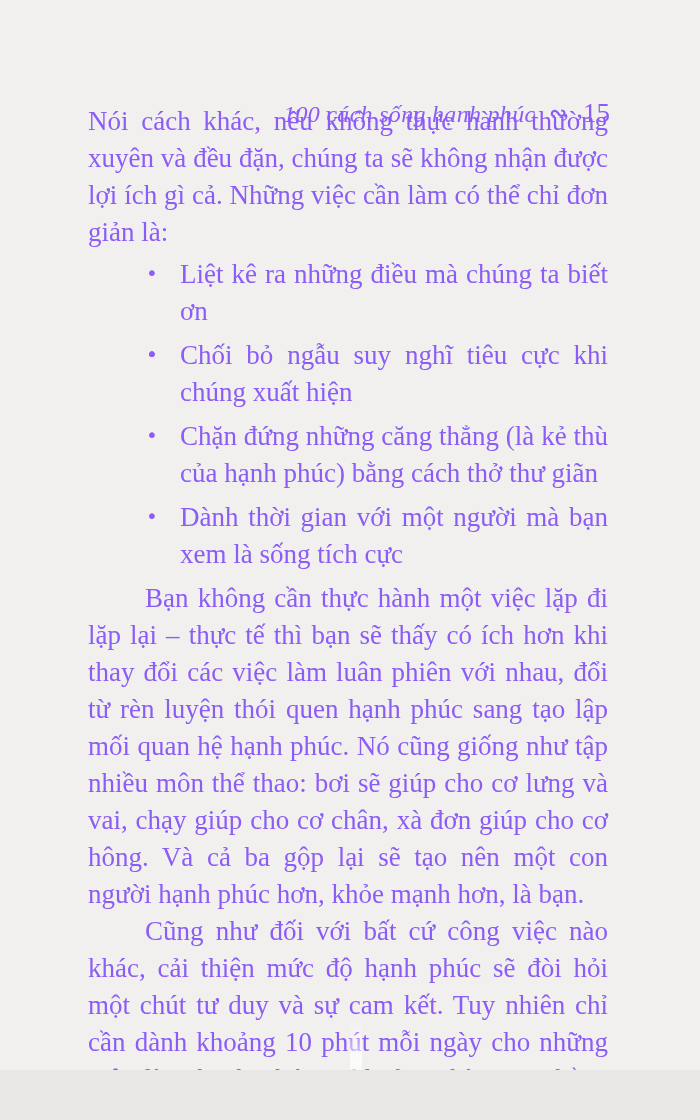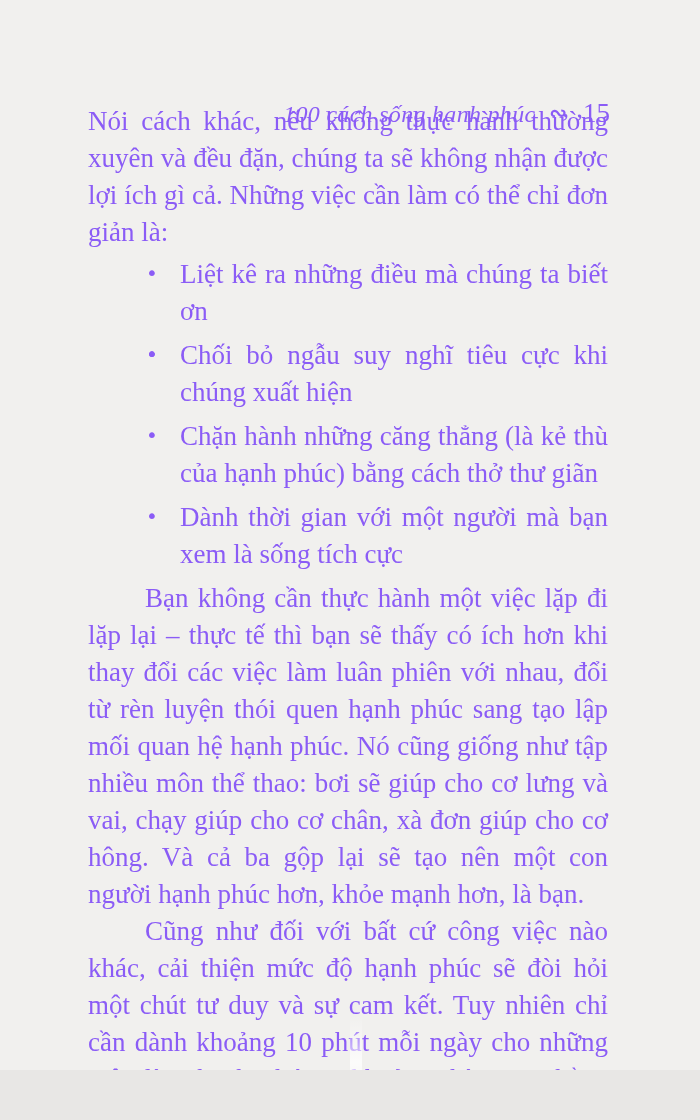--- a/index.html
+++ b/index.html
@@ -103,21 +103,21 @@
       </li>
       <li>
         <span class="marker">•</span>
       </li>
       <li>
         <span class="marker">•</span>
         <span>Chối bỏ ngẫu suy nghĩ tiêu cực khi chúng xuất hiện</span>
       </li>
       <li>
         <span class="marker">•</span>
-        <span>Chặn hành những căng thẳng (là kẻ thù của hạnh phúc) bằng cách thở thư giãn</span>
+        <span>Chặn đứng những căng thẳng (là kẻ thù của hạnh phúc) bằng cách thở thư giãn</span>
       </li>
       <li>
         <span class="marker">•</span>
         <span>Dành thời gian với một người mà bạn xem là sống tích cực</span>
       </li>
     </ul>
 
     <p class="para indent">Bạn không cần thực hành một việc lặp đi lặp lại – thực tế thì bạn sẽ thấy có ích hơn khi thay đổi các việc làm luân phiên với nhau, đổi từ rèn luyện thói quen hạnh phúc sang tạo lập mối quan hệ hạnh phúc. Nó cũng giống như tập nhiều môn thể thao: bơi sẽ giúp cho cơ lưng và vai, chạy giúp cho cơ chân, xà đơn giúp cho cơ hông. Và cả ba gộp lại sẽ tạo nên một con người hạnh phúc hơn, khỏe mạnh hơn, là bạn.</p>
 
     <p class="para indent">Cũng như đối với bất cứ công việc nào khác, cải thiện mức độ hạnh phúc sẽ đòi hỏi một chút tư duy và sự cam kết. Tuy nhiên chỉ cần dành khoảng 10 phút mỗi ngày cho những việc làm hạnh phúc – khoảng thời gian bằng với tổng thời gian xem quảng cáo trong trung bình nửa giờ xem truyền hình – bạn</p>

